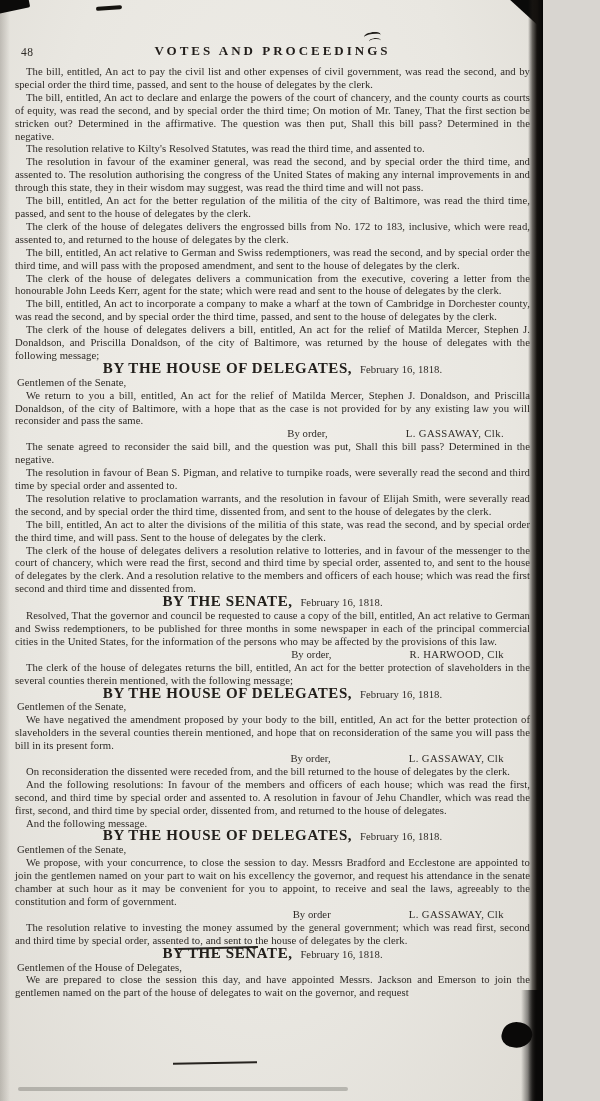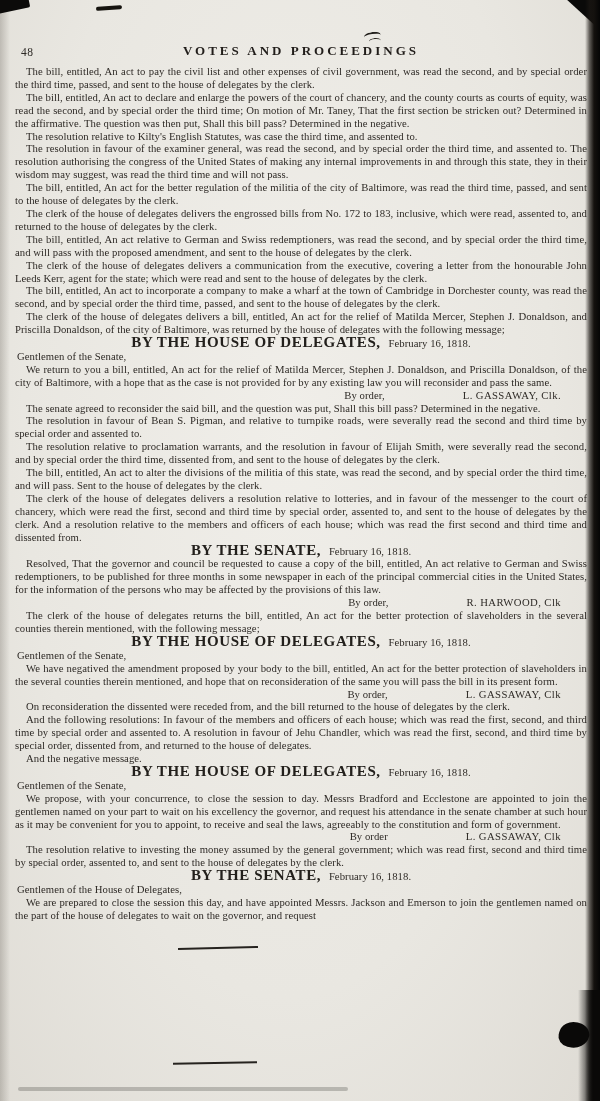--- a/index.html
+++ b/index.html
@@ -2,21 +2,21 @@
 <html><head>
 <meta charset="utf-8">
 <style>
   html,body{margin:0;padding:0;}
   body{
     width:600px;height:1101px;overflow:hidden;
     background:#d8d5d0;
     font-family:"Liberation Serif","DejaVu Serif",serif;
   }
   .page{
-    position:relative;width:600px;height:1101px;overflow:hidden;
+    position:relative;width:543px;height:1101px;overflow:hidden;
     background:radial-gradient(ellipse at 48% 38%, #f0eee9 0%, #e9e7e1 60%, #dedbd4 100%);
     color:#2e2a26;
   }
   .edge-shadow-left{
     position:absolute;left:0;top:0;width:10px;height:100%;
     background:linear-gradient(to right, rgba(90,84,76,.28), rgba(90,84,76,0));
   }
   .content{
     position:absolute;top:45px;left:15px;right:13px;
     font-size:10.7px;line-height:12.9px;text-align:justify;
@@ -61,21 +61,21 @@
 
   <div class="content">
 
     <div class="page-header">
       <span class="page-number">48</span>
       <span class="page-title">VOTES AND PROCEEDINGS</span>
     </div>
 
     <p class="block para">The bill, entitled, An act to pay the civil list and other expenses of civil government, was read the second, and by special order the third time, passed, and sent to the house of delegates by the clerk.</p>
     <p class="block para">The bill, entitled, An act to declare and enlarge the powers of the court of chancery, and the county courts as courts of equity, was read the second, and by special order the third time; On motion of Mr. Taney, That the first section be stricken out? Determined in the affirmative. The question was then put, Shall this bill pass? Determined in the negative.</p>
-    <p class="block para">The resolution relative to Kilty's English Statutes, was case the third time, and assented to.</p>
+    <p class="block para">The resolution relative to Kilty's Resolved Statutes, was read the third time, and assented to.</p>
     <p class="block para">The resolution in favour of the examiner general, was read the second, and by special order the third time, and assented to. The resolution authorising the congress of the United States of making any internal improvements in and through this state, they in their wisdom may suggest, was read the third time and will not pass.</p>
     <p class="block para">The bill, entitled, An act for the better regulation of the militia of the city of Baltimore, was read the third time, passed, and sent to the house of delegates by the clerk.</p>
     <p class="block para">The clerk of the house of delegates delivers the engrossed bills from No. 172 to 183, inclusive, which were read, assented to, and returned to the house of delegates by the clerk.</p>
     <p class="block para">The bill, entitled, An act relative to German and Swiss redemptioners, was read the second, and by special order the third time, and will pass with the proposed amendment, and sent to the house of delegates by the clerk.</p>
     <p class="block para">The clerk of the house of delegates delivers a communication from the executive, covering a letter from the honourable John Leeds Kerr, agent for the state; which were read and sent to the house of delegates by the clerk.</p>
     <p class="block para">The bill, entitled, An act to incorporate a company to make a wharf at the town of Cambridge in Dorchester county, was read the second, and by special order the third time, passed, and sent to the house of delegates by the clerk.</p>
     <p class="block para">The clerk of the house of delegates delivers a bill, entitled, An act for the relief of Matilda Mercer, Stephen J. Donaldson, and Priscilla Donaldson, of the city of Baltimore, was returned by the house of delegates with the following message;</p>
 
     <div class="block heading">
       <span class="hcaps">BY THE HOUSE OF DELEGATES,</span>
@@ -110,21 +110,21 @@
       <span class="hdate">February 16, 1818.</span>
     </div>
     <p class="block salutation">Gentlemen of the Senate,</p>
     <p class="block para">We have negatived the amendment proposed by your body to the bill, entitled, An act for the better protection of slaveholders in the several counties therein mentioned, and hope that on reconsideration of the same you will pass the bill in its present form.</p>
     <div class="block sigline">
       <span class="order">By order,</span>
       <span class="signature">L. GASSAWAY, Clk</span>
     </div>
     <p class="block para">On reconsideration the dissented were receded from, and the bill returned to the house of delegates by the clerk.</p>
     <p class="block para">And the following resolutions: In favour of the members and officers of each house; which was read the first, second, and third time by special order and assented to. A resolution in favour of Jehu Chandler, which was read the first, second, and third time by special order, dissented from, and returned to the house of delegates.</p>
-    <p class="block para">And the negative message.</p>
+    <p class="block para">And the following message.</p>
 
     <div class="block heading">
       <span class="hcaps">BY THE HOUSE OF DELEGATES,</span>
       <span class="hdate">February 16, 1818.</span>
     </div>
     <p class="block salutation">Gentlemen of the Senate,</p>
     <p class="block para">We propose, with your concurrence, to close the session to day. Messrs Bradford and Ecclestone are appointed to join the gentlemen named on your part to wait on his excellency the governor, and request his attendance in the senate chamber at such hour as it may be convenient for you to appoint, to receive and seal the laws, agreeably to the constitution and form of government.</p>
     <div class="block sigline">
       <span class="order">By order</span>
       <span class="signature">L. GASSAWAY, Clk</span>

